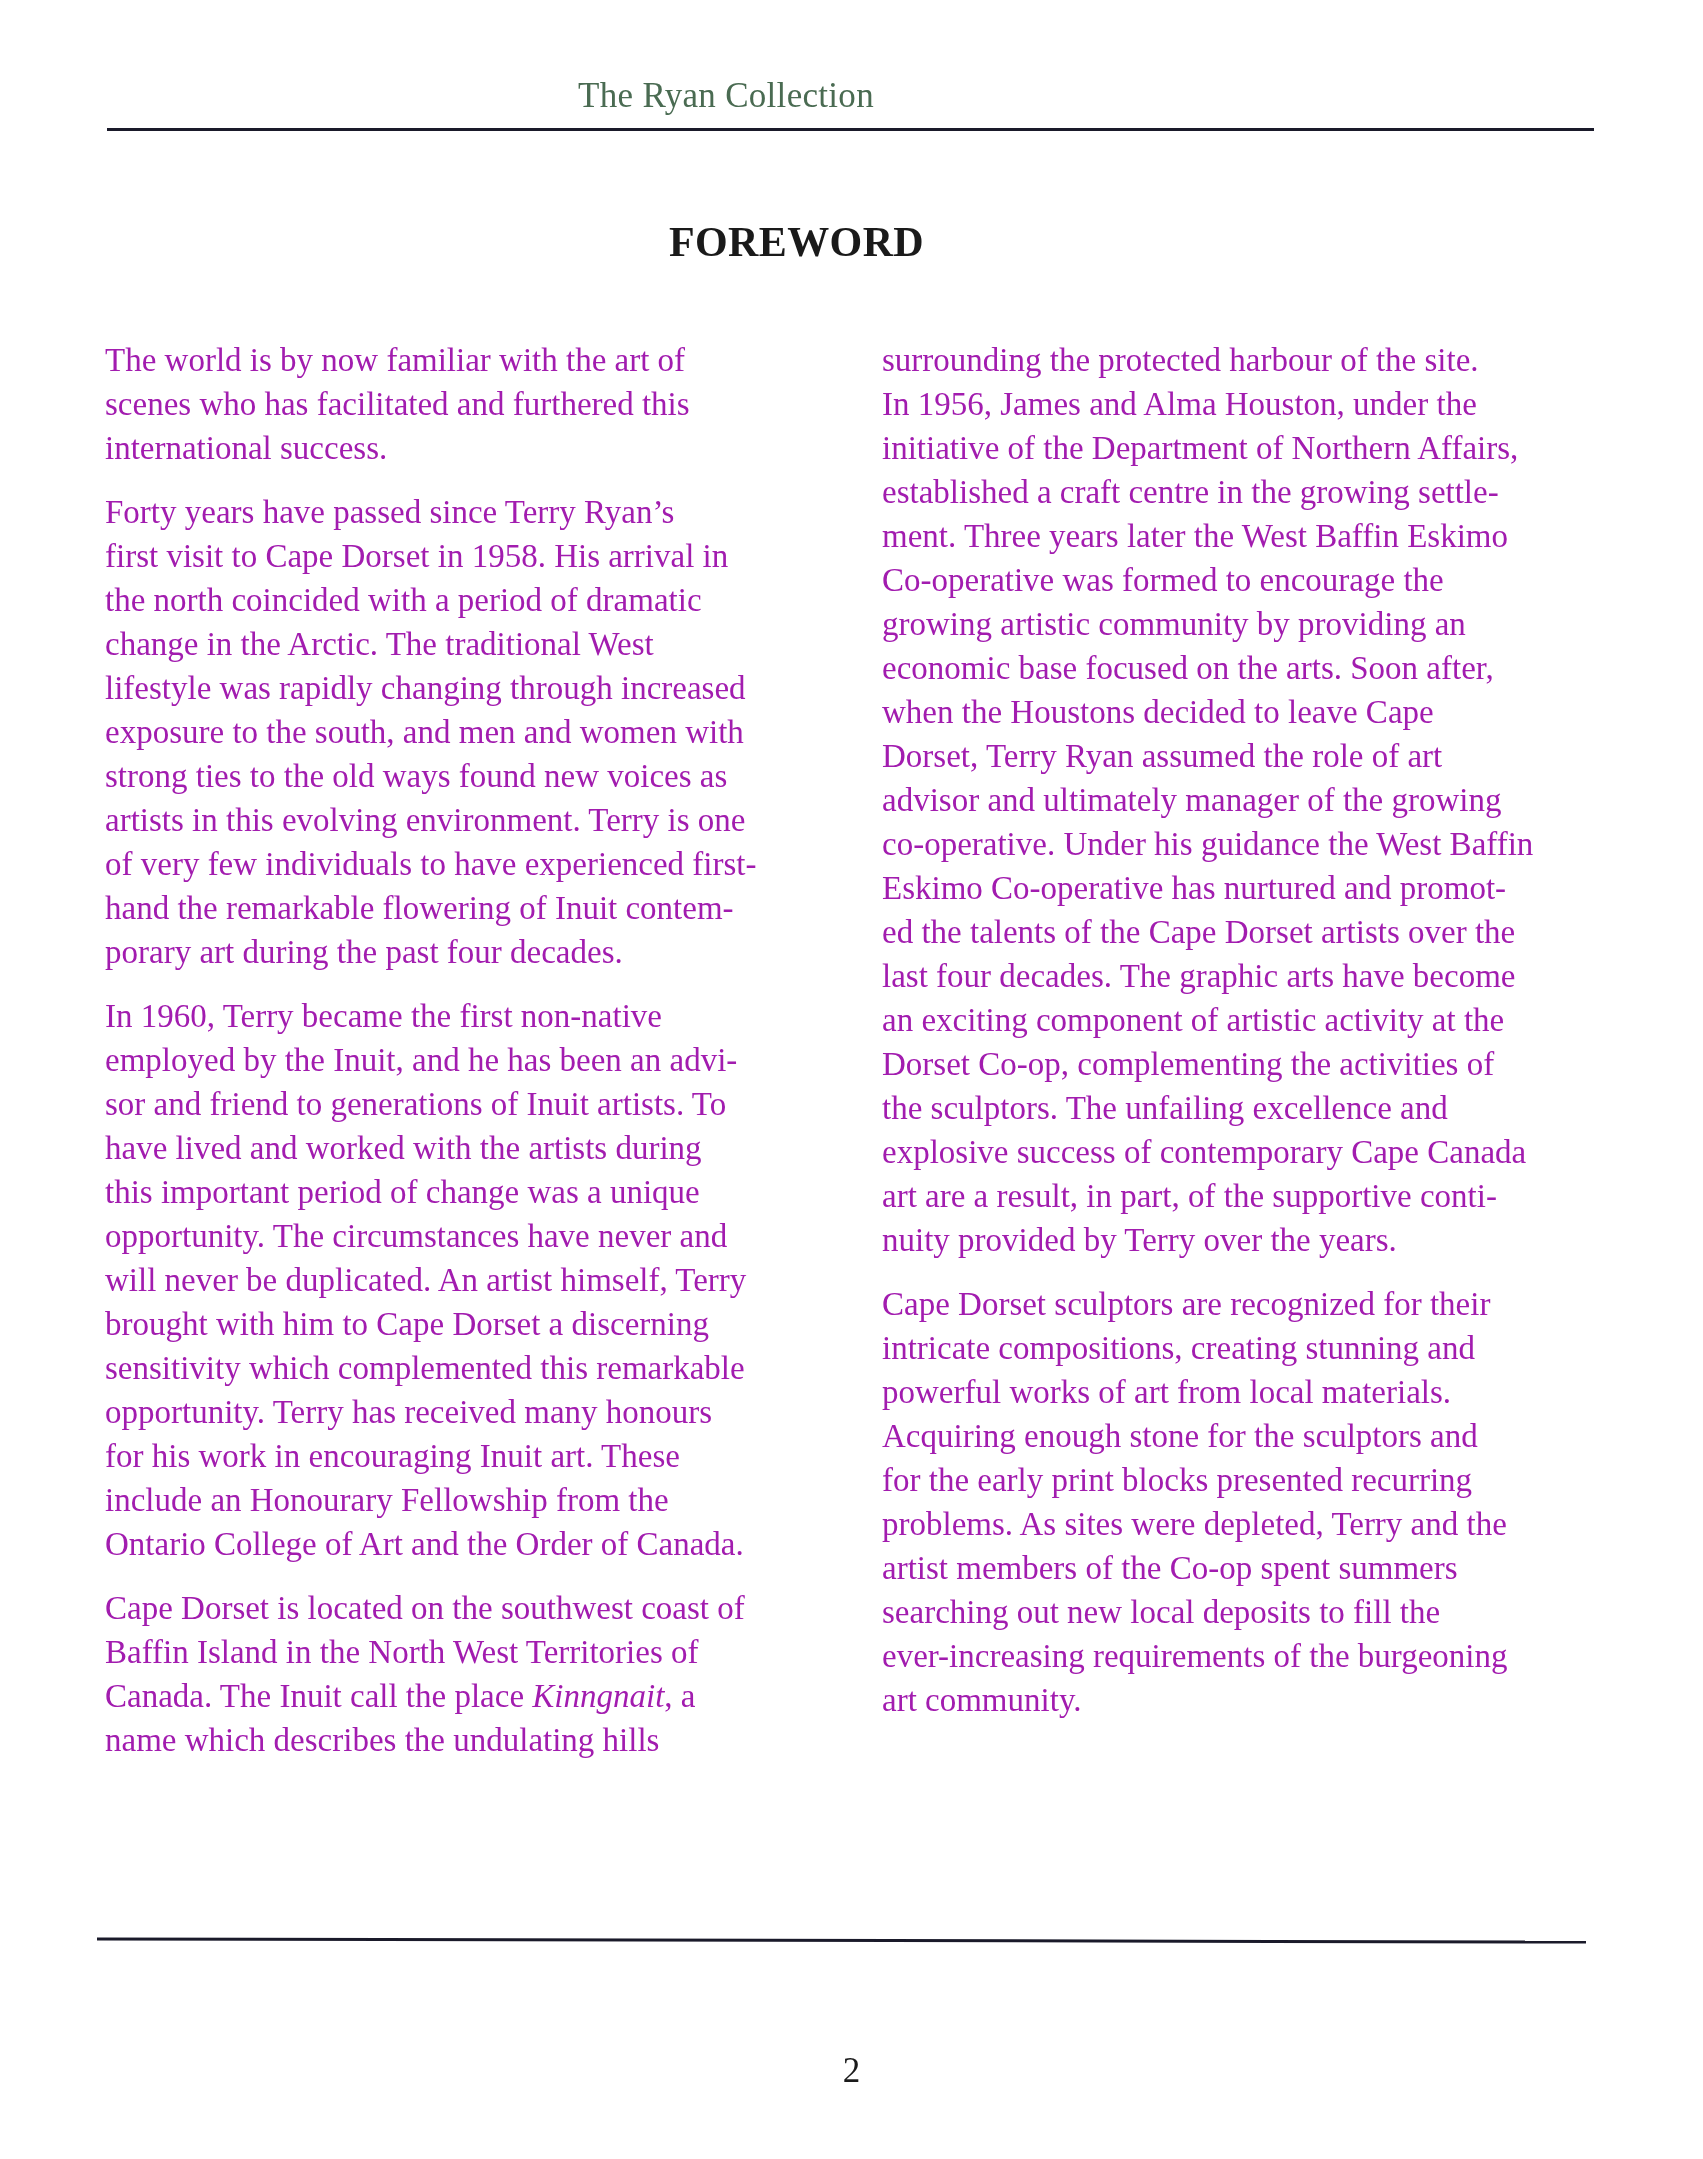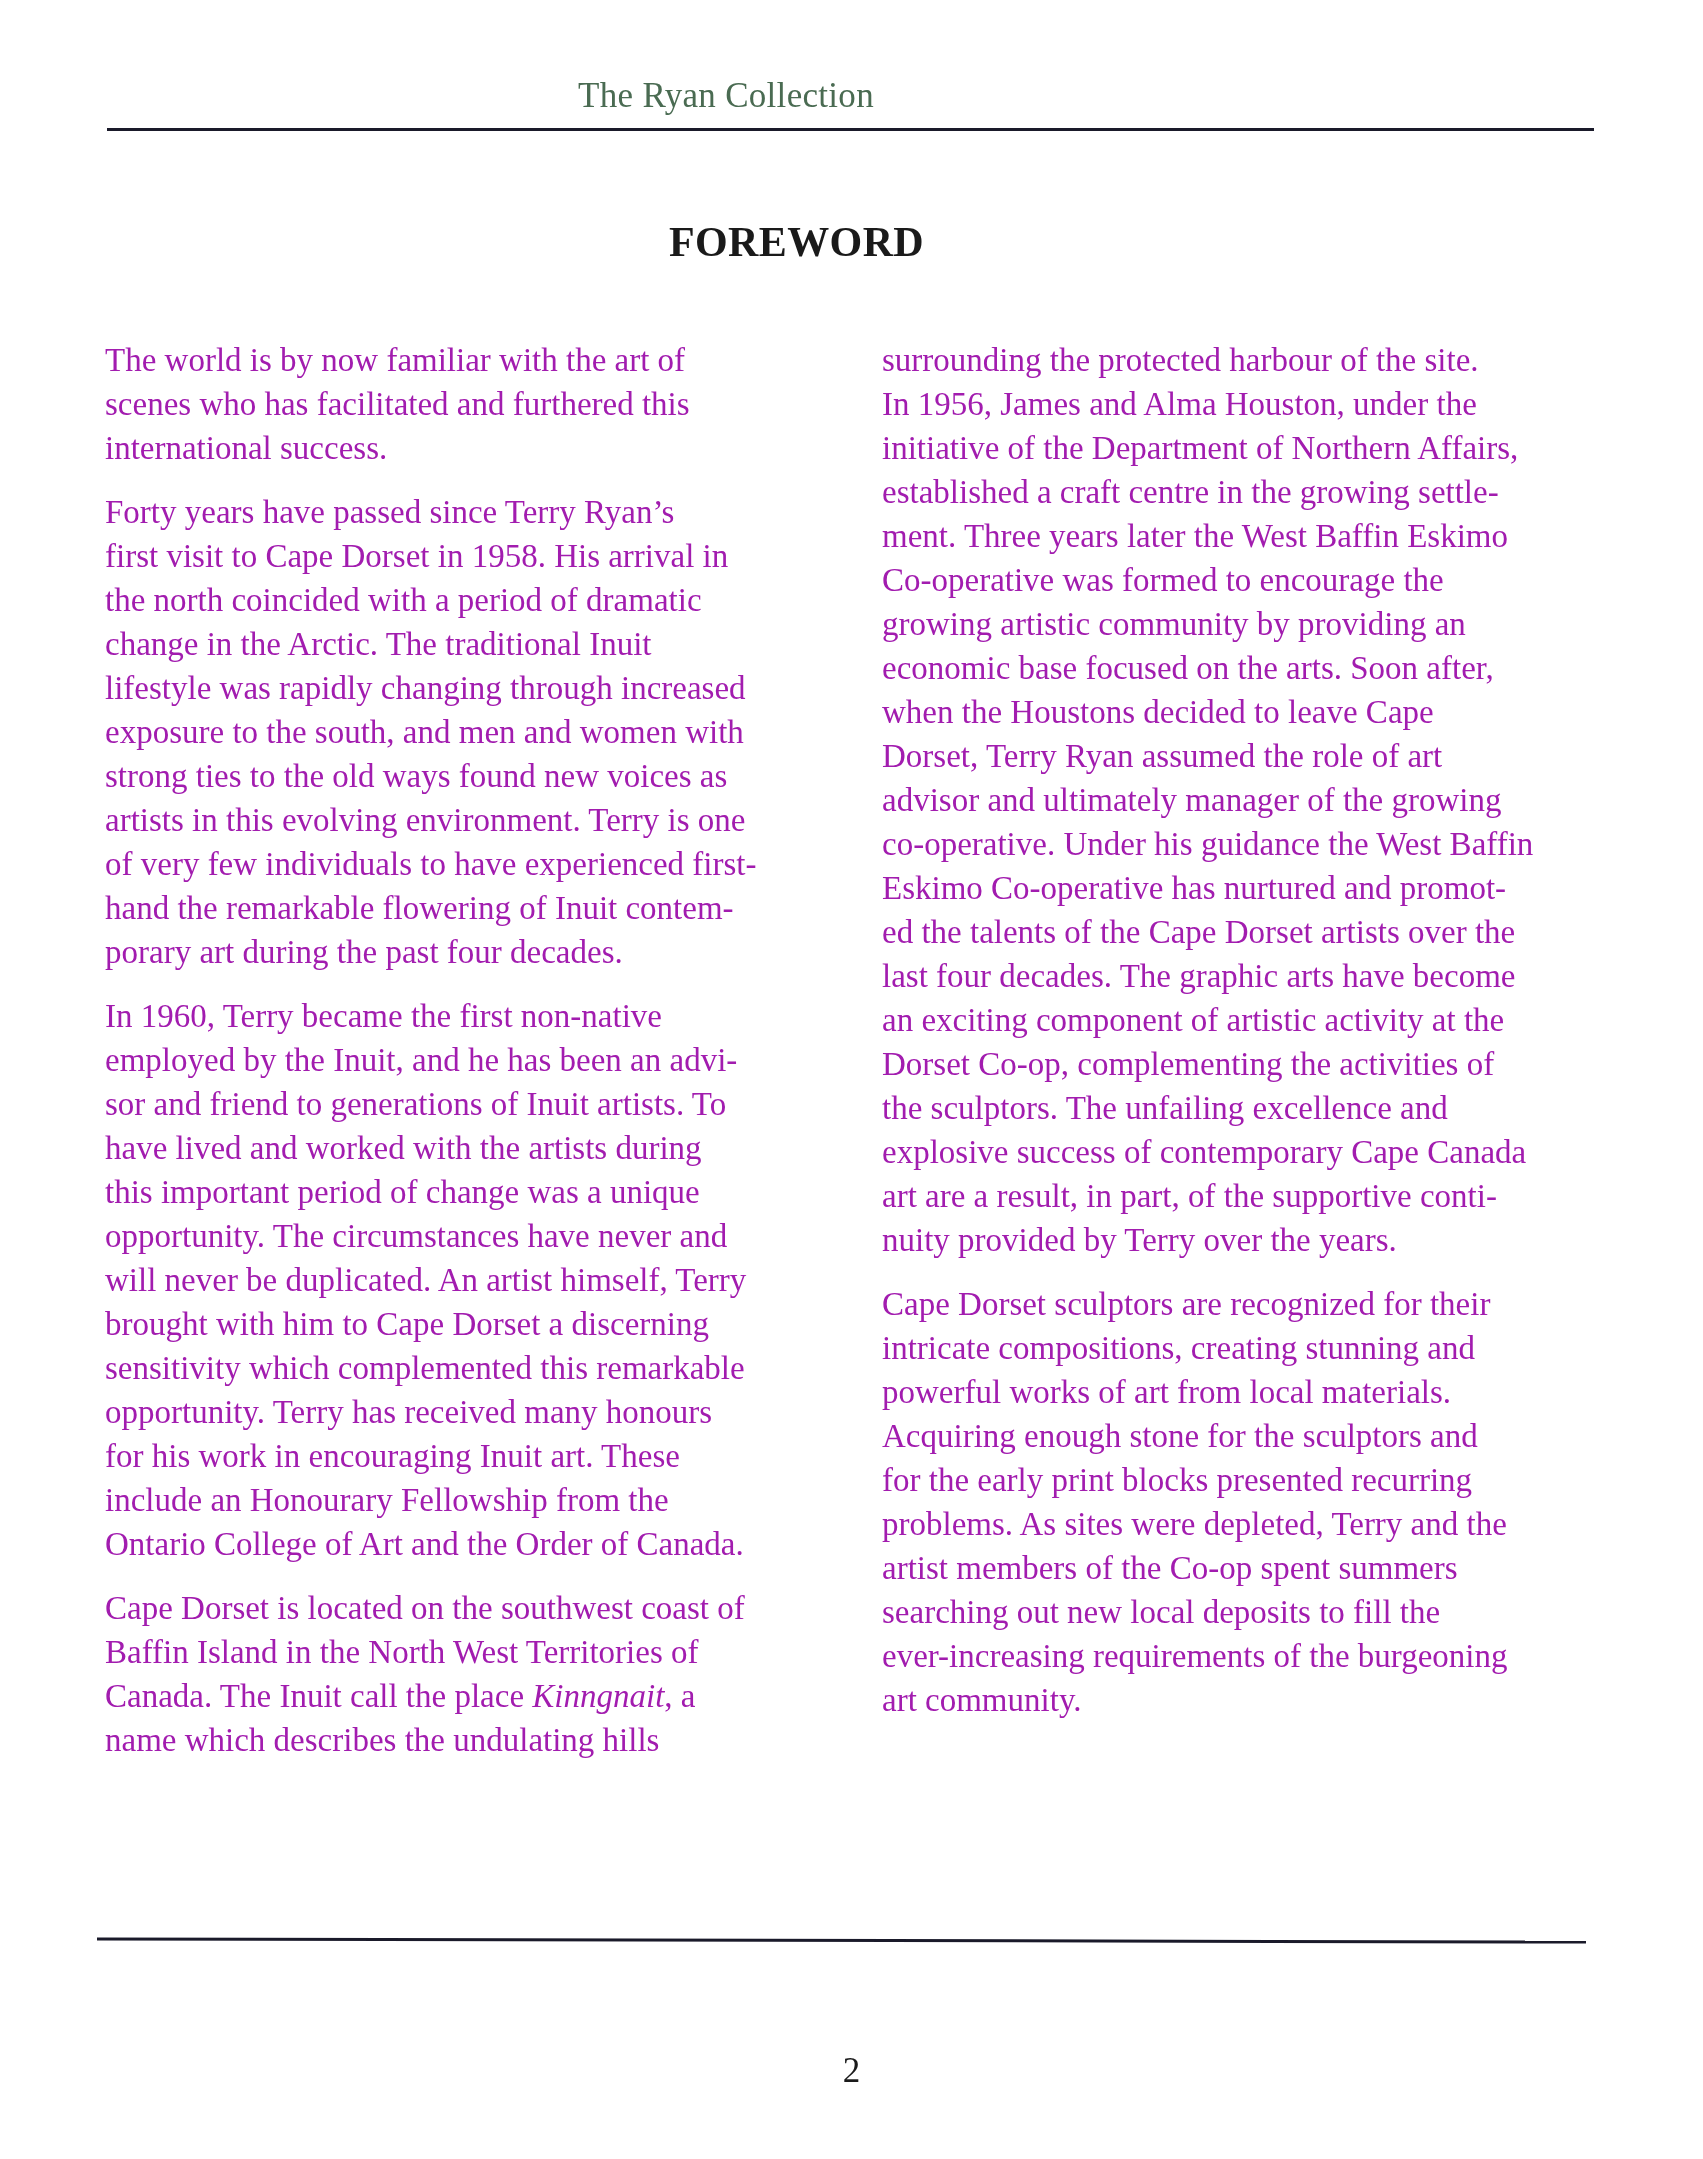--- a/index.html
+++ b/index.html
@@ -31,21 +31,21 @@
 <div class="col col-left">
   <p>
     <span class="line">The world is by now familiar with the art of</span>
     <span class="line">scenes who has facilitated and furthered this</span>
     <span class="line">international success.</span>
   </p>
   <p>
     <span class="line">Forty years have passed since Terry Ryan’s</span>
     <span class="line">first visit to Cape Dorset in 1958. His arrival in</span>
     <span class="line">the north coincided with a period of dramatic</span>
-    <span class="line">change in the Arctic. The traditional Inuit</span>
+    <span class="line">change in the Arctic. The traditional West</span>
     <span class="line">lifestyle was rapidly changing through increased</span>
     <span class="line">exposure to the south, and men and women with</span>
     <span class="line">strong ties to the old ways found new voices as</span>
     <span class="line">artists in this evolving environment. Terry is one</span>
     <span class="line">of very few individuals to have experienced first-</span>
     <span class="line">hand the remarkable flowering of Inuit contem-</span>
     <span class="line">porary art during the past four decades.</span>
   </p>
   <p>
     <span class="line">In 1960, Terry became the first non-native</span>

